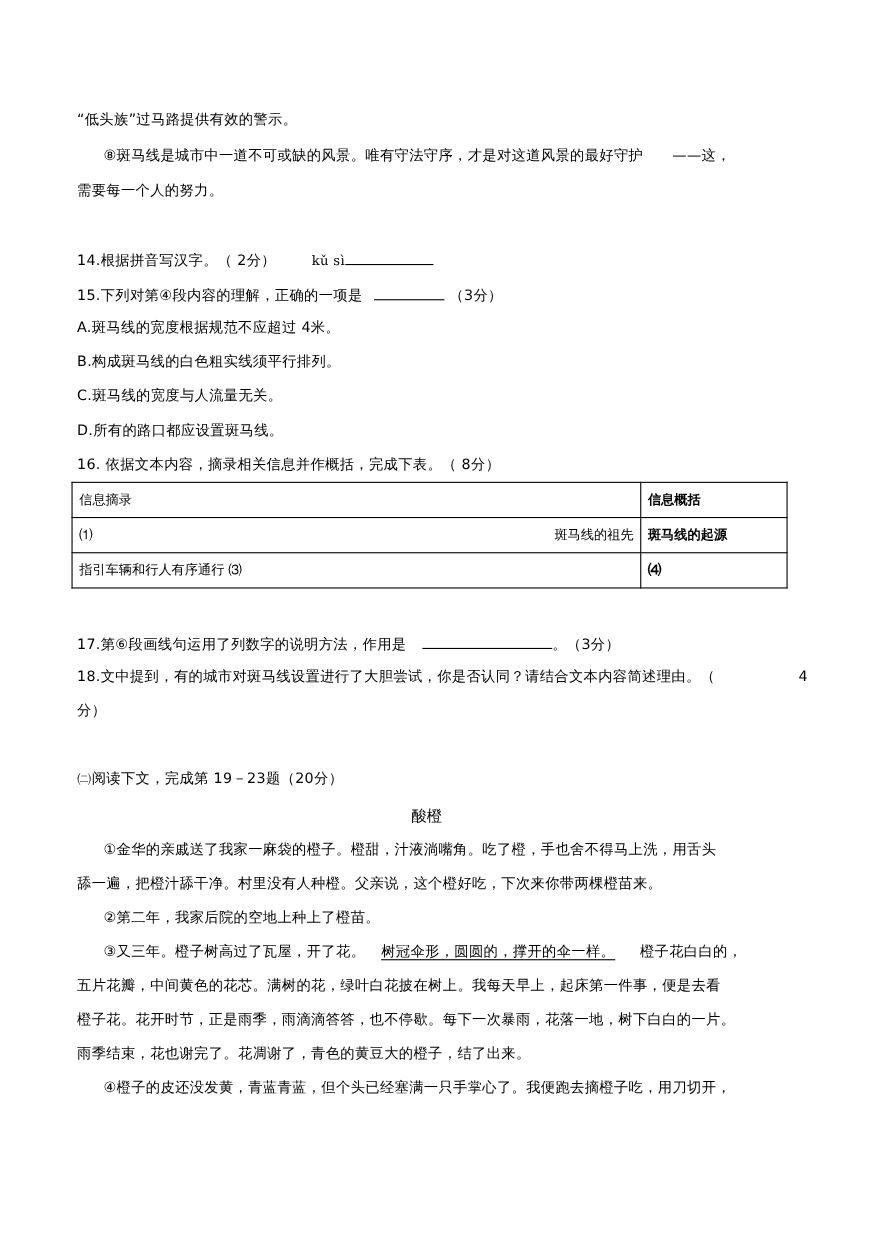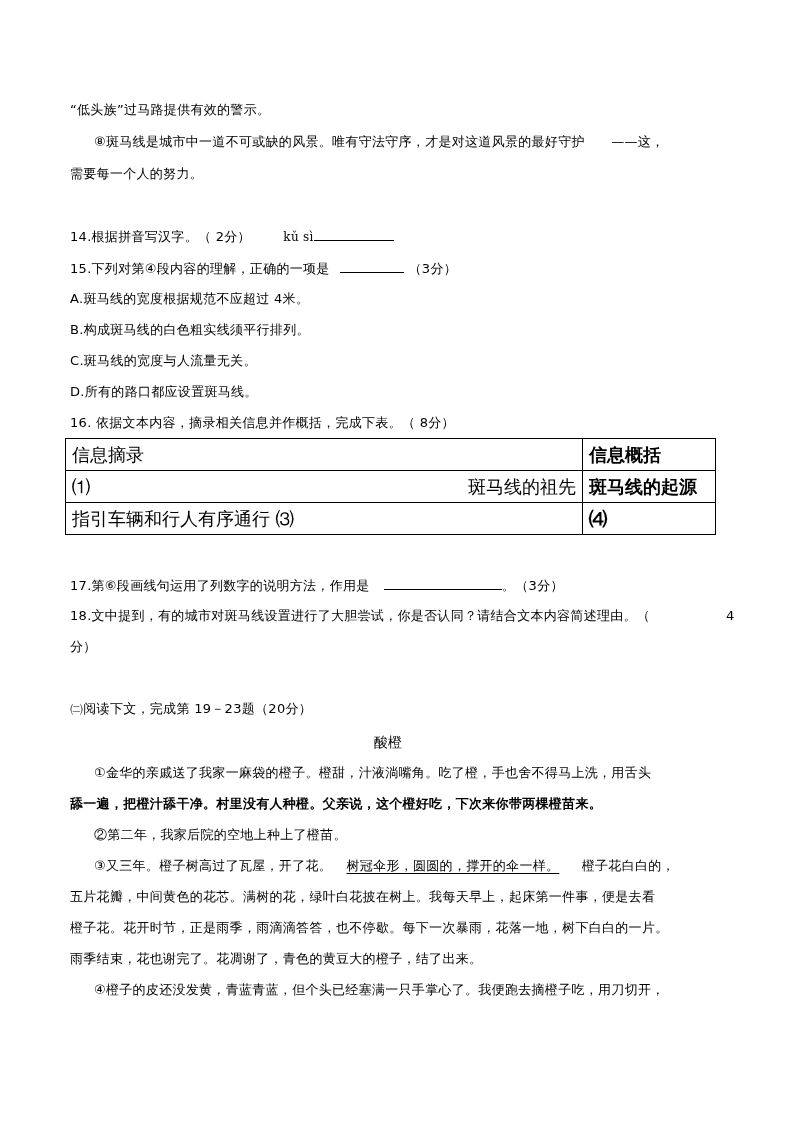--- a/index.html
+++ b/index.html
@@ -4,21 +4,21 @@
 <style>
   html, body { margin: 0; padding: 0; background: #ffffff; }
   body { width: 794px; height: 1123px; position: relative; overflow: hidden;
          font-family: "DejaVu Sans", "Liberation Sans", sans-serif; color: #000; }
   .line { position: absolute; font-size: 13px; line-height: 18px; white-space: nowrap; letter-spacing: 0.3px; }
   .indent { left: 94px; }
   .left { left: 70px; }
   .blank { display: inline-block; border-bottom: 1px solid #000; height: 13px; vertical-align: baseline; }
   .ul { text-decoration: underline; text-underline-offset: 3px; }
   .title { position: absolute; left: 0; width: 776px; text-align: center; font-size: 14px; line-height: 18px; }
-  table.info { position: absolute; left: 65px; top: 438px; width: 651px; border-collapse: collapse; font-size: 18px; }
+  table.info { position: absolute; left: 65px; top: 438px; width: 651px; border-collapse: collapse; font-size: 12px; }
   table.info td { border: 1px solid #000; height: 31px; padding: 0 6px; vertical-align: middle; white-space: nowrap; }
   table.info td.c1 { width: 504px; }
   table.info td.c2 { width: 120px; font-weight: bold; }
   .cell-flex { display: flex; justify-content: space-between; }
 </style>
 </head>
 <body>
 
 <div class="line left" style="top:101px;">“低头族”过马路提供有效的警示。</div>
 <div class="line indent" style="top:133px;">
@@ -76,22 +76,22 @@
 <div class="line left" style="top:607px;">
   <span>18.文中提到，有的城市对斑马线设置进行了大胆尝试，你是否认同？请结合文本内容简述理由。（</span>
 </div>
 <div class="line" style="top:607px;left:726px;">4</div>
 <div class="line left" style="top:638px;">分）</div>
 
 <div class="line left" style="top:700px;">㈡阅读下文，完成第  19－23题（20分）</div>
 <div class="title" style="top:733px;">酸橙</div>
 
 <div class="line indent" style="top:764px;">①金华的亲戚送了我家一麻袋的橙子。橙甜，汁液淌嘴角。吃了橙，手也舍不得马上洗，用舌头</div>
-<div class="line left" style="top:795px;font-weight:bold;">舔一遍，把橙汁舔干净。村里没有人种橙。父亲说，这个橙好吃，下次来你带两棵橙苗来。</div>
-<div class="line indent" style="top:826px;font-family:Liberation Serif, serif;">②第二年，我家后院的空地上种上了橙苗。</div>
+<div class="line left" style="top:795px;">舔一遍，把橙汁舔干净。村里没有人种橙。父亲说，这个橙好吃，下次来你带两棵橙苗来。</div>
+<div class="line indent" style="top:826px;">②第二年，我家后院的空地上种上了橙苗。</div>
 <div class="line indent" style="top:857px;">
   <span>③又三年。橙子树高过了瓦屋，开了花。</span>
   <span class="ul" style="margin-left:10px;padding-right:18px;">树冠伞形，圆圆的，撑开的伞一样。</span>
   <span>橙子花白白的，</span>
 </div>
 <div class="line left" style="top:888px;">五片花瓣，中间黄色的花芯。满树的花，绿叶白花披在树上。我每天早上，起床第一件事，便是去看</div>
 <div class="line left" style="top:919px;">橙子花。花开时节，正是雨季，雨滴滴答答，也不停歇。每下一次暴雨，花落一地，树下白白的一片。</div>
 <div class="line left" style="top:950px;">雨季结束，花也谢完了。花凋谢了，青色的黄豆大的橙子，结了出来。</div>
 <div class="line indent" style="top:981px;">④橙子的皮还没发黄，青蓝青蓝，但个头已经塞满一只手掌心了。我便跑去摘橙子吃，用刀切开，</div>
 

